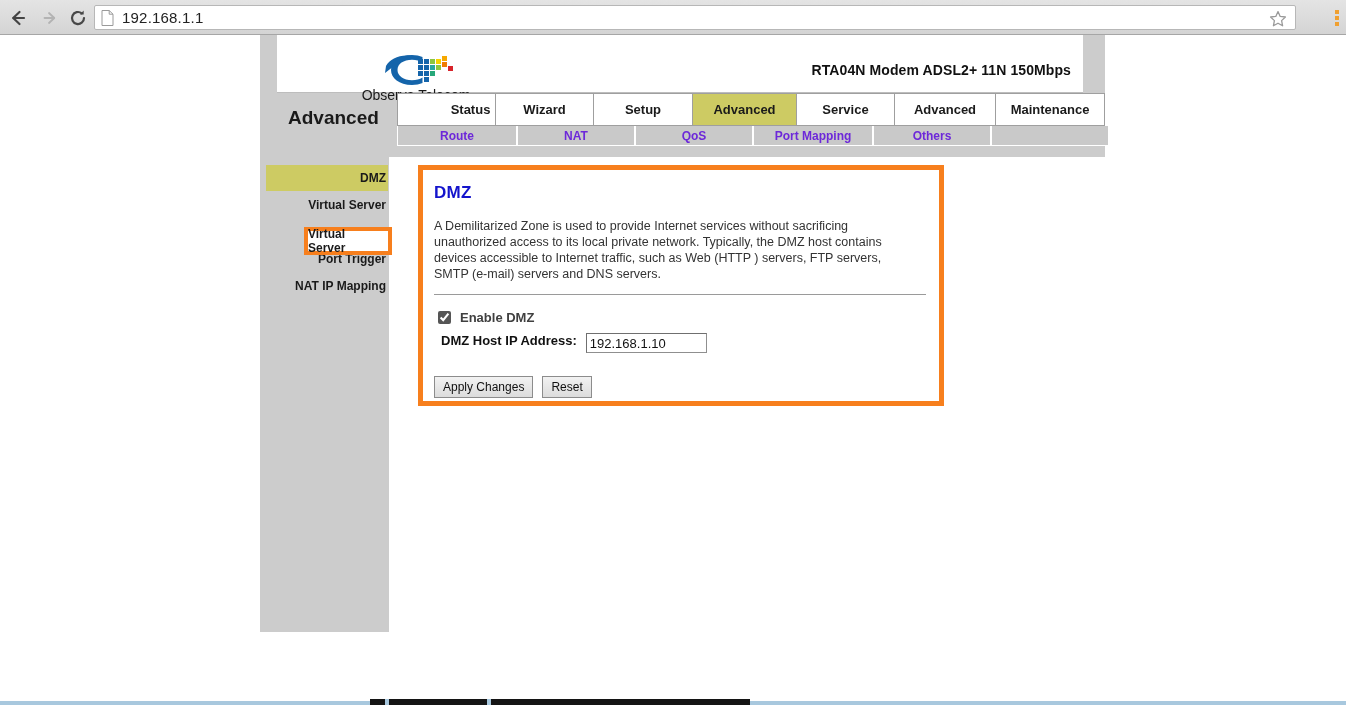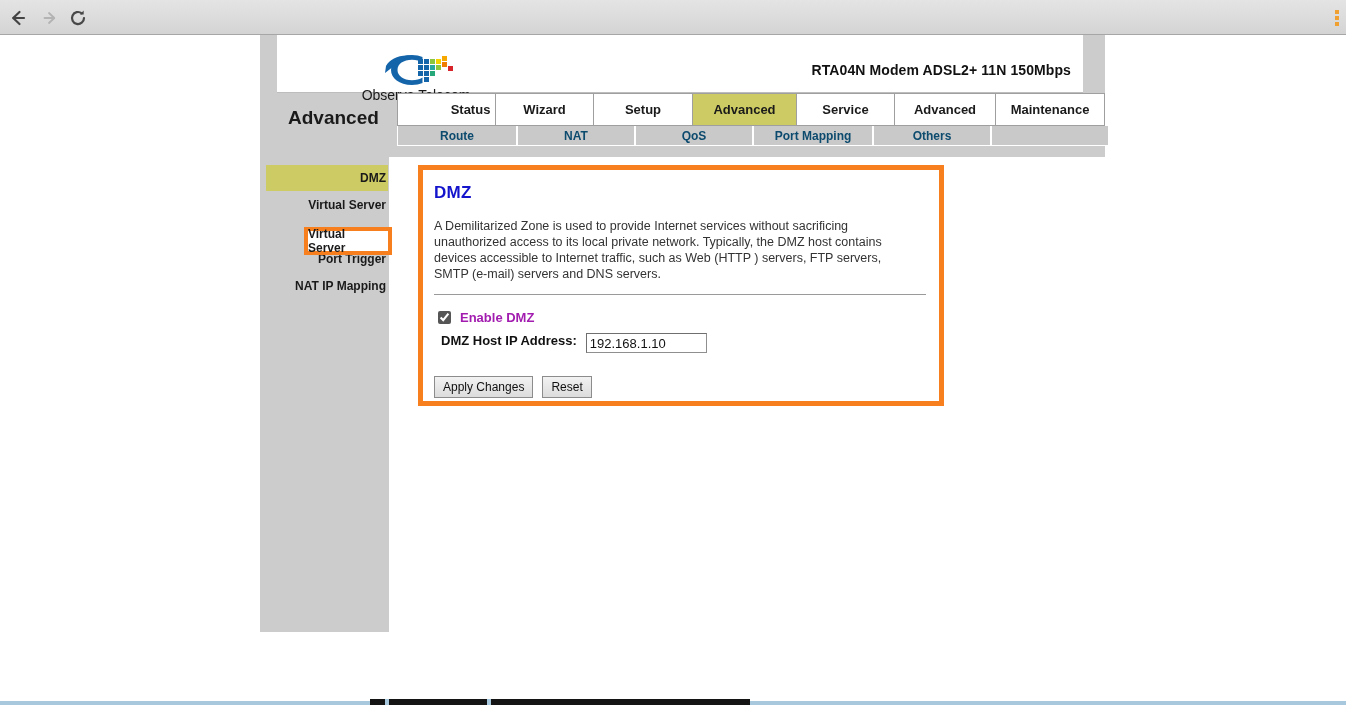--- a/index.html
+++ b/index.html
@@ -203,21 +203,21 @@
     height: 20px;
     background: #c9c9c9;
     border: 1px solid #ffffff;
     border-top: none;
     box-sizing: border-box;
     display: flex;
     align-items: center;
     justify-content: center;
     font-size: 12px;
     font-weight: bold;
-    color: #0c4a6e;
+    color: #6d28d9;
     cursor: default;
   }
   .tab-sub.blank { background: #c9c9c9; }
 
   
   #sidebar {
     position: absolute;
     left: 260px;
     top: 122px;
     width: 129px;
@@ -311,21 +311,21 @@
   }
   #enable-dmz-checkbox {
     width: 13px;
     height: 13px;
     margin: 0 9px 0 4px;
     accent-color: #555555;
   }
   #enable-dmz-label {
     font-size: 13px;
     font-weight: bold;
-    color: #a21caf;
+    color: #404040;
   }
   #ip-row {
     position: absolute;
     left: 11px;
     top: 163px;
     display: flex;
     height: 22px;
     margin-left: 7px;
   }
   #ip-row-label {
@@ -420,20 +420,32 @@
     </svg>
   </div>
 
   <div class="nav-btn" id="reload-button">
     <svg width="20" height="20" viewBox="0 0 20 20">
       <path d="M16 10 A6 6 0 1 1 13.7 5.3" fill="none" stroke="#484848" stroke-width="2.2" stroke-linecap="round"></path>
       <path d="M15.7 2.6 L15.7 6.4 L11.9 6.4 Z" fill="#484848"></path>
     </svg>
   </div>
 
+  <div id="address-bar">
+    <svg id="page-icon" viewBox="0 0 13 16">
+      <path d="M1 0.5 H8.2 L12 4.2 V15.5 H1 Z" fill="#ffffff" stroke="#9a9a9a" stroke-width="1"></path>
+      <path d="M8.2 0.5 V4.2 H12" fill="none" stroke="#9a9a9a" stroke-width="1"></path>
+    </svg>
+    <span id="url-text" title="192.168.1.1">192.168.1.1</span>
+    <span id="bookmark-star">
+      <svg width="18" height="18" viewBox="0 0 18 18">
+        <path d="M9 1.6 L11.2 6.4 L16.4 7 L12.6 10.6 L13.6 15.8 L9 13.2 L4.4 15.8 L5.4 10.6 L1.6 7 L6.8 6.4 Z" fill="none" stroke="#9a9a9a" stroke-width="1.3" stroke-linejoin="round"></path>
+      </svg>
+    </span>
+  </div>
 
   <div id="menu-button">
     <span></span>
     <span></span>
     <span></span>
   </div>
 </div>
 
 <div id="router-page">
 

